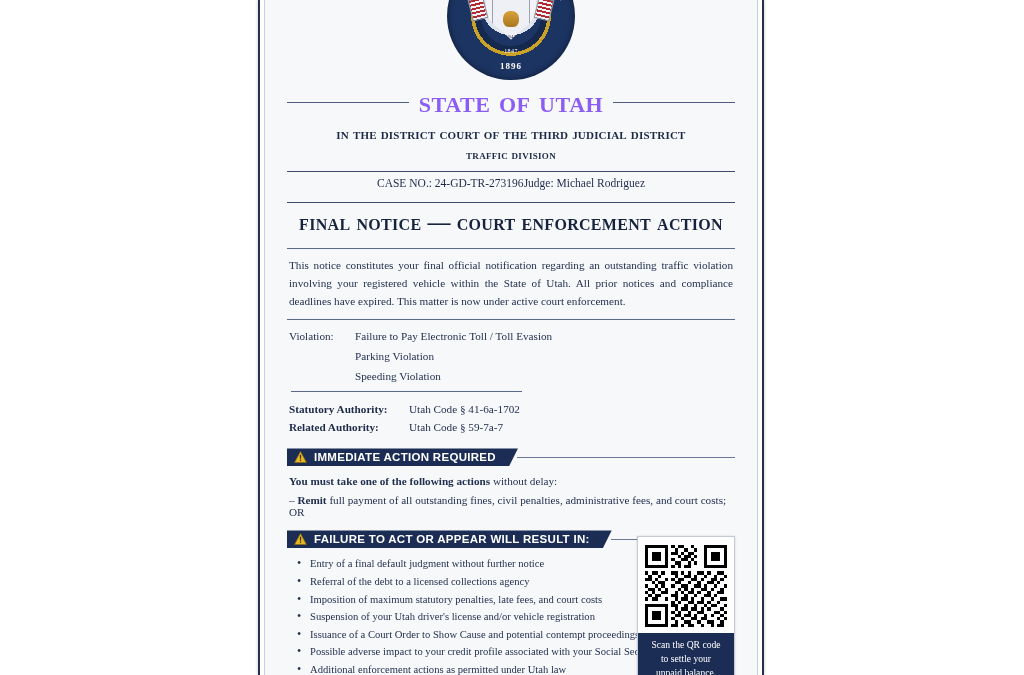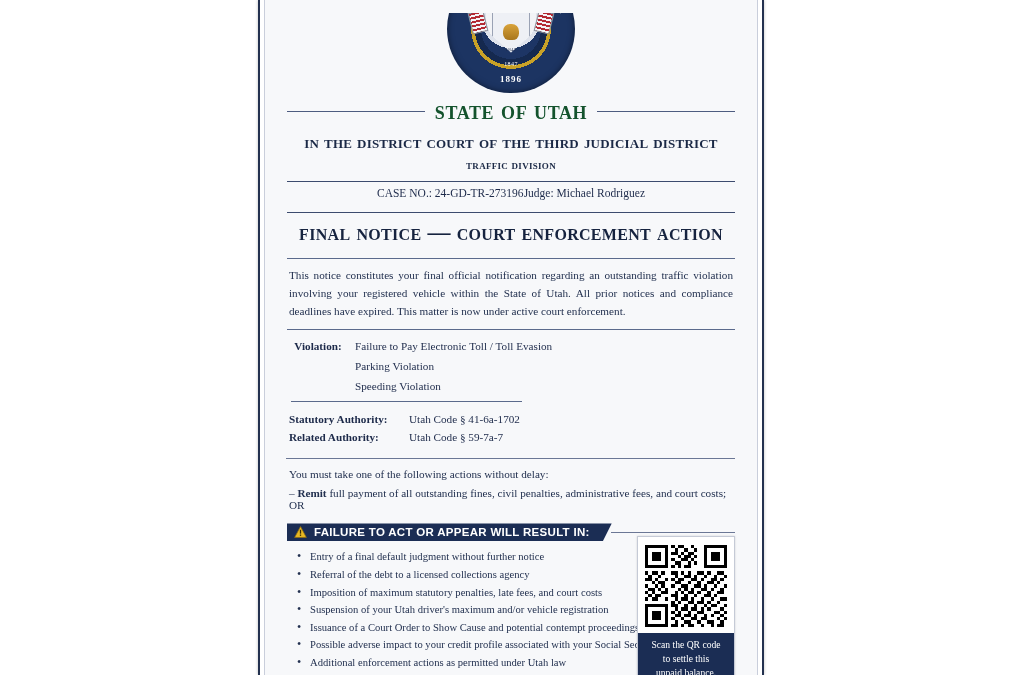--- a/index.html
+++ b/index.html
@@ -17,21 +17,21 @@
     box-shadow: 0 0 3px rgba(0,0,0,.25);
   }
   #page-inner {
     position:absolute; left:4px; right:4px; top:0; bottom:0;
     background:#f7f8fa;
     border-left:1px solid #c9cedb;
     border-right:1px solid #c9cedb;
   }
   #doc {
     position:absolute; left:0; top:0; right:0; bottom:0;
-    padding:13px 22px;
+    padding:0 22px;
     color:#1d2a4a;
   }
 
   
   .seal-wrap { text-align:center; height:80px; overflow:hidden; position:relative; }
   .seal {
     position:absolute; left:50%; top:-48px; transform:translateX(-50%);
     width:128px; height:128px; border-radius:50%;
     background:
       radial-gradient(circle at 50% 42%, #f2f3f6 0 26%, #dfe3ec 26% 30%, transparent 30%),
@@ -74,26 +74,26 @@
   }
   .seal .ringtext span {
     position:absolute; left:50%; top:50%; font-size:7px; font-weight:bold;
     color:#f0f1f4; transform-origin:0 0;
   }
 
   
   .title-row { display:flex; align-items:center; justify-content:center; gap:10px; margin-top:4px; }
   .title-row .rule { flex:1; height:0; border-top:1px solid #4d5c80; }
   .main-title {
-    font-size:25px; font-weight:bold; letter-spacing:.6px;
-    color:#14532d; white-space:nowrap;
+    font-size:31px; font-weight:bold; letter-spacing:.6px;
+    color:#8b5cf6; white-space:nowrap;
     font-variant:small-caps; text-transform:lowercase;text-align:center;
   }
   .sub1 {
-    text-align:center; font-size:19px; font-weight:bold; color:#1b2946;
+    text-align:center; font-size:15px; font-weight:bold; color:#1b2946;
     margin-top:6px; letter-spacing:.2px;
     font-variant:small-caps; text-transform:lowercase;
   }
   .sub2 {
     text-align:center; font-size:12.5px; font-weight:bold; color:#1b2946;
     margin-top:5px; letter-spacing:.3px;
     font-variant:small-caps; text-transform:lowercase;
   }
 
   .hr-strong { border-top:1.4px solid #3c4b6e; margin:8px 0 0 0; }
@@ -104,21 +104,21 @@
   .notice-title {
     text-align:center; font-size:23px; font-weight:bold; color:#16233f;
     padding:7px 0 6px 0; letter-spacing:.3px;
     font-variant:small-caps; text-transform:lowercase;
   }
 
   .para { font-size:11.2px; line-height:1.62; text-align:justify; padding:7px 2px 3px 2px; color:#22304f; }
 
   .viol-block { padding:7px 2px 2px 2px; font-size:11.2px; }
   .viol-line { display:flex; gap:8px; line-height:1.75; }
-  .viol-label { font-weight:bold; min-width:58px;text-align:center; }
+  .viol-label { font-weight:normal; min-width:58px; }
   .viol-val { }
   .viol-indent { padding-left:66px; line-height:1.75; }
   .hr-short { border-top:1.1px solid #5b6a8c; width:52%; margin:5px 0 0 2px; }
 
   .auth-block { padding:6px 2px 0 2px; font-size:11.2px; }
   .auth-line { display:flex; line-height:1.62; }
   .auth-label { font-weight:bold; width:120px; }
 
   
   .banner-row { display:flex; align-items:center; margin-top:12px; }
@@ -128,21 +128,21 @@
     font-size:11.5px; font-weight:bold; letter-spacing:.3px;
     clip-path: polygon(0 0, 100% 0, calc(100% - 9px) 100%, 0 100%);
   }
   .banner-tail { flex:1; height:0; border-top:1px solid #6b7795; margin-left:-1px; }
   .warn-tri {
     width:13px; height:12px; position:relative; flex:0 0 auto;
   }
   .warn-tri svg { display:block; }
 
   .lead { font-size:11.2px; padding:9px 2px 0 2px; color:#22304f; }
-  .lead b { font-weight:normal; }
+  .lead b { font-weight:bold; }
   .dash-line { font-size:11.2px; padding:7px 2px 0 2px; color:#22304f; }
   .dash-line b { font-weight:bold;text-align:right; }
 
   
   .bullets { padding:7px 2px 0 10px; }
   .bullets li {
     list-style:none; font-size:10.6px; line-height:1.66; color:#22304f;
     position:relative; padding-left:13px;
   }
   .bullets li:before {
@@ -231,20 +231,30 @@
             <span class="auth-label">Statutory Authority:</span>
             <span>Utah Code § 41-6a-1702</span>
           </div>
           <div class="auth-line">
             <span class="auth-label">Related Authority:</span>
             <span>Utah Code § 59-7a-7</span>
           </div>
         </div>
 
         <div class="banner-row">
+          <div class="banner">
+            <span class="warn-tri">
+              <svg viewBox="0 0 14 13" width="13" height="12" aria-hidden="true">
+                <polygon points="7,0.6 13.4,12.4 0.6,12.4" fill="#e8b923" stroke="#8c6a10" stroke-width="0.8"></polygon>
+                <rect x="6.3" y="4.1" width="1.4" height="4.2" fill="#3a2c06"></rect>
+                <rect x="6.3" y="9.2" width="1.4" height="1.5" fill="#3a2c06"></rect>
+              </svg>
+            </span>
+            <span>IMMEDIATE ACTION REQUIRED</span>
+          </div>
           <span class="banner-tail"></span>
         </div>
 
         <div class="lead">
           <b>You must take one of the following actions</b><span> without delay:</span>
         </div>
 
         <div class="dash-line">
           – <b>Remit</b><span> full payment of all outstanding fines, civil penalties, administrative fees, and court costs; OR</span>
         </div>
@@ -260,21 +270,21 @@
             </span>
             <span>FAILURE TO ACT OR APPEAR WILL RESULT IN:</span>
           </div>
           <span class="banner-tail"></span>
         </div>
 
         <ul class="bullets">
           <li>Entry of a final default judgment without further notice</li>
           <li>Referral of the debt to a licensed collections agency</li>
           <li>Imposition of maximum statutory penalties, late fees, and court costs</li>
-          <li>Suspension of your Utah driver's maximum and/or vehicle registration</li>
+          <li>Suspension of your Utah driver's license and/or vehicle registration</li>
           <li>Issuance of a Court Order to Show Cause and potential contempt proceedings</li>
           <li>Possible adverse impact to your credit profile associated with your Social Security Number</li>
           <li>Additional enforcement actions as permitted under Utah law</li>
         </ul>
 
       </div>
 
       <div class="qr-block">
         <svg class="qr-img" viewBox="0 0 25 25" shape-rendering="crispEdges">
           <rect width="25" height="25" fill="#ffffff"></rect>
@@ -435,20 +445,20 @@
             <rect x="8" y="24" width="2" height="1"></rect>
               <rect x="11" y="24" width="1" height="1"></rect>
               <rect x="13" y="24" width="2" height="1"></rect>
             <rect x="17" y="24" width="1" height="1"></rect>
               <rect x="20" y="24" width="1" height="1"></rect>
               <rect x="22" y="24" width="2" height="1"></rect>
           </g>
         </svg>
         <div class="qr-cap">
           <div>Scan the QR code</div>
-          <div>to settle this</div>
+          <div>to settle your</div>
           <div>unpaid balance.</div>
         </div>
       </div>
 
     </div>
   </div>
 </div>
 
 </body></html>

